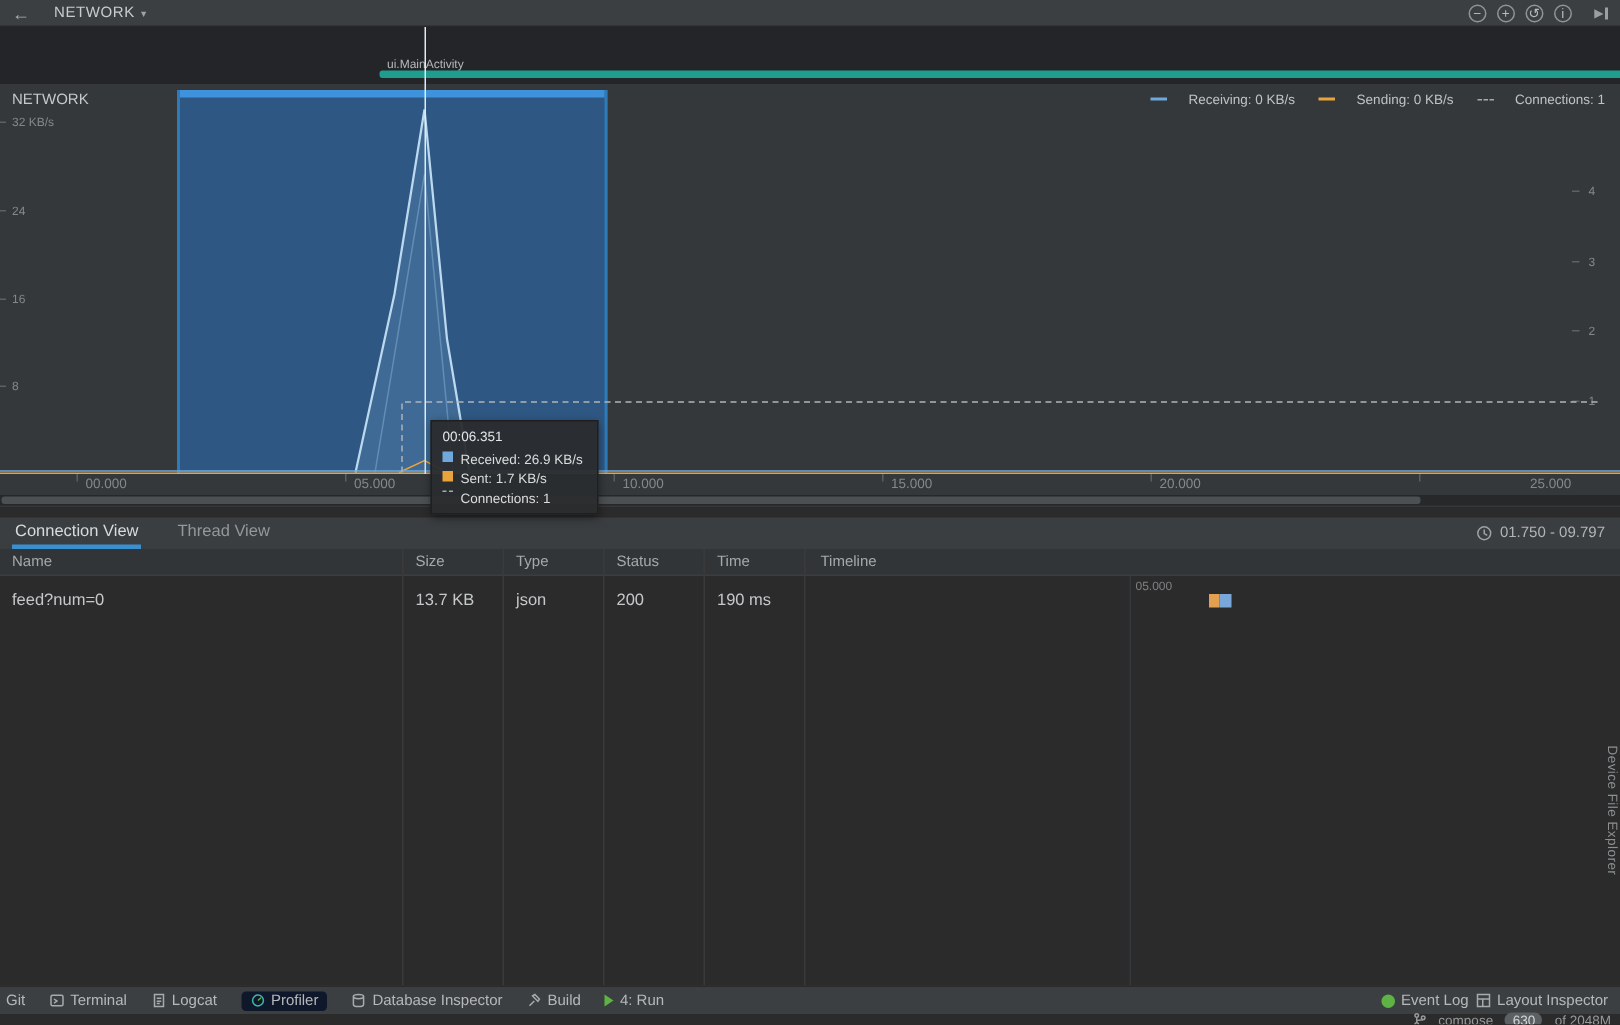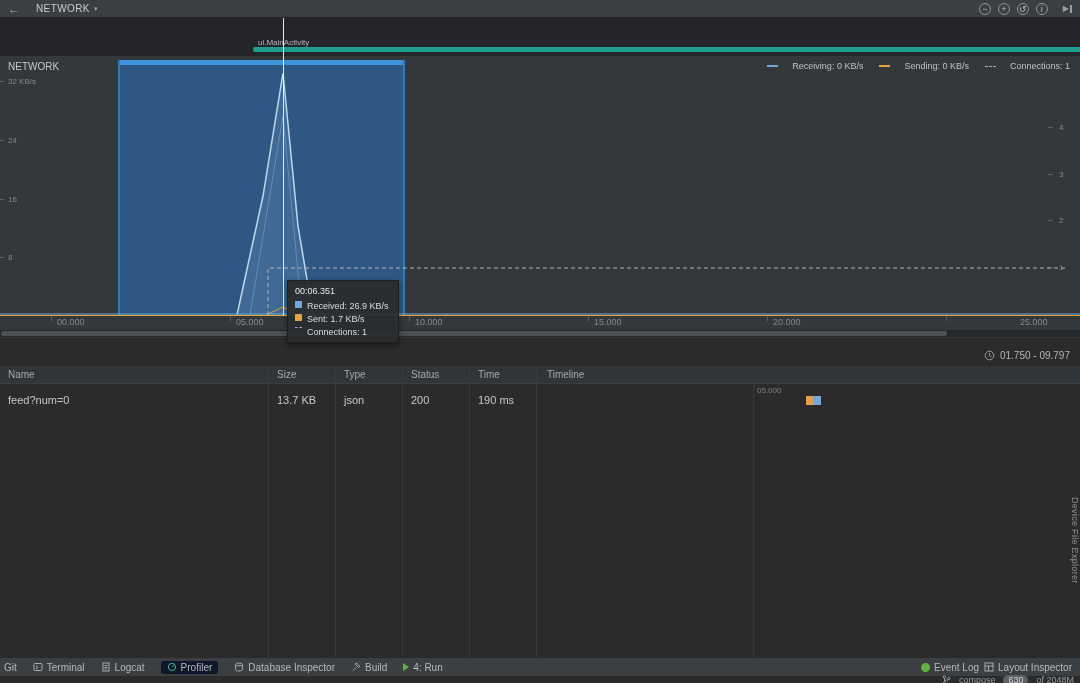--- a/index.html
+++ b/index.html
@@ -192,20 +192,24 @@
   <span class="xlab" style="left:236px;">05.000</span>
   <span class="xlab" style="left:415px;">10.000</span>
   <span class="xlab" style="left:594px;">15.000</span>
   <span class="xlab" style="left:773px;">20.000</span>
   <span class="xlab" style="left:988px;margin-left:32px;">25.000</span>
 
   <div class="abs scrollbar">
     <div class="scroll-thumb"></div>
   </div>
 
+  <div class="abs tabsbar">
+    <div class="tab active">Connection View</div>
+    <div class="tab inactive">Thread View</div>
+  </div>
   <div class="range-box">
     <svg width="11" height="11" viewBox="0 0 11 11">
       <circle cx="5.5" cy="5.5" r="4.3" fill="none" stroke="#9ea2a4" stroke-width="1"></circle>
       <path d="M5.5 3v2.7l2 1.2" fill="none" stroke="#9ea2a4" stroke-width="1"></path>
     </svg>
     <span>01.750 - 09.797</span>
   </div>
 
   <div class="abs thead"></div>
   <span class="th" style="left:8px;">Name</span>

